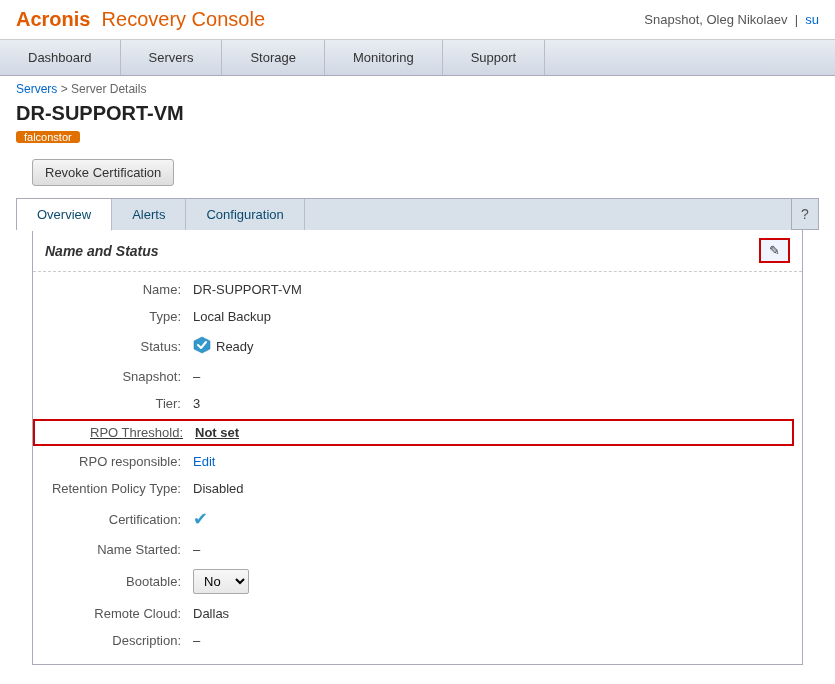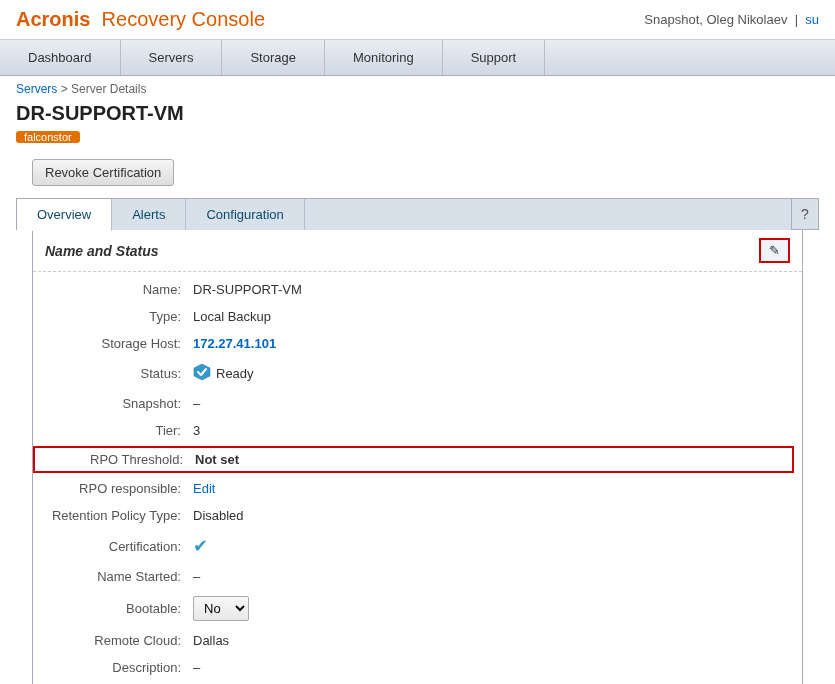--- a/index.html
+++ b/index.html
@@ -138,24 +138,20 @@
         <div class="form-row">
           <span class="form-label">Name:</span>
           <span class="form-value">DR-SUPPORT-VM</span>
         </div>
 
         <div class="form-row">
           <span class="form-label">Type:</span>
           <span class="form-value">Local Backup</span>
         </div>
 
-        <div class="form-row">
-          <span class="form-label">Storage Host:</span>
-          <span class="form-value storage-host">172.27.41.101</span>
-        </div>
 
         <div class="form-row">
           <span class="form-label">Status:</span>
           <span class="form-value status-ready">
             <span style="display:inline-block; margin-right:5px; vertical-align:middle;">
               <svg width="18" height="18" viewBox="0 0 18 18">
                 <polygon points="9,1 17,5 17,13 9,17 1,13 1,5" fill="#3399cc" stroke="#2277aa" stroke-width="0.5"></polygon>
                 <polyline points="5,9 8,12 13,6" fill="none" stroke="white" stroke-width="2" stroke-linecap="round" stroke-linejoin="round"></polyline>
               </svg>
             </span>
@@ -166,21 +162,21 @@
         <div class="form-row">
           <span class="form-label">Snapshot:</span>
           <span class="form-value">–</span>
         </div>
 
         <div class="form-row">
           <span class="form-label">Tier:</span>
           <span class="form-value">3</span>
         </div>
 
-        <div style="border: 2px solid #cc0000; display: flex; align-items: center; margin: 2px 8px 2px 0; padding: 4px 0;">
+        <div style="border: 2px solid #cc0000; display: flex; align-items: center; margin: 2px 8px 2px 0; padding: 4px 0; text-decoration: underline;">
           <span class="form-label">RPO Threshold:</span>
           <span class="form-value" style="font-weight:bold;">Not set</span>
         </div>
 
         <div class="form-row">
           <span class="form-label">RPO responsible:</span>
           <a class="link-edit">Edit</a>
         </div>
 
         <div class="form-row">

